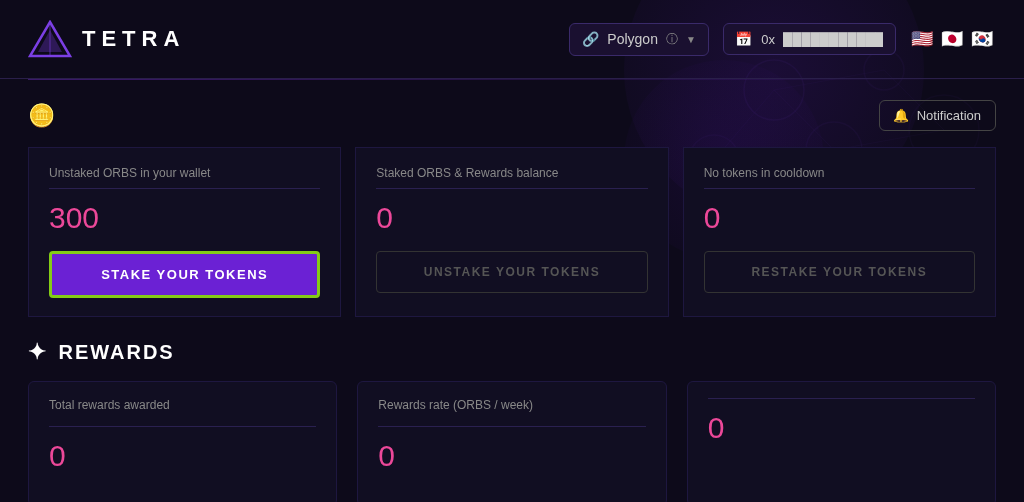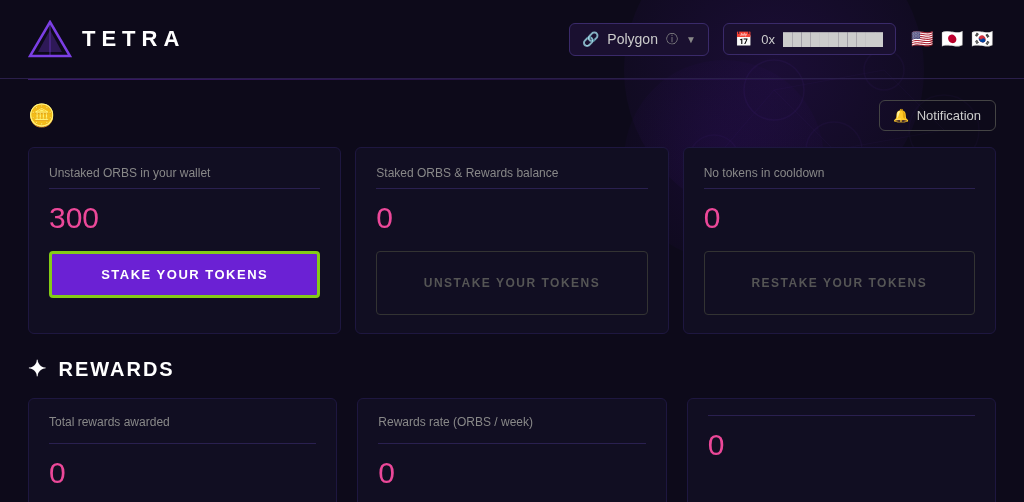--- a/index.html
+++ b/index.html
@@ -180,21 +180,21 @@
     .cards-grid {
       display: grid;
       grid-template-columns: 1fr 1fr 1fr;
       gap: 14px;
       margin-bottom: 22px;
     }
 
     .card {
       background: #110e22;
       border: 1px solid #1e1740;
-      border-radius: 6px;
+      border-radius: 0;
       padding: 18px 20px;
     }
 
     .card-label {
       font-size: 12px;
       color: #888;
       margin-bottom: 8px;
     }
 
     .card-divider {
@@ -220,21 +220,21 @@
       color: #fff;
       font-size: 13px;
       font-weight: 700;
       letter-spacing: 1.5px;
       cursor: pointer;
       text-transform: uppercase;
     }
 
     .unstake-btn {
       width: 100%;
-      padding: 24px;
+      padding: 13px;
       background: transparent;
       border: 1px solid #333;
       border-radius: 4px;
       color: #555;
       font-size: 12px;
       font-weight: 700;
       letter-spacing: 1.5px;
       cursor: pointer;
       text-transform: uppercase;
     }

